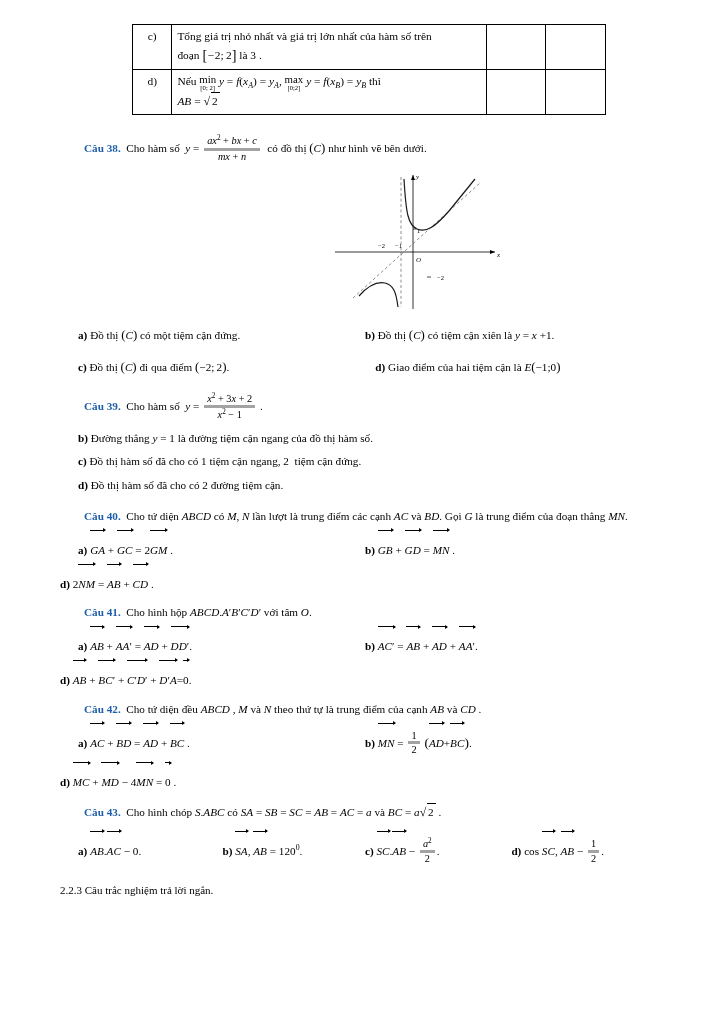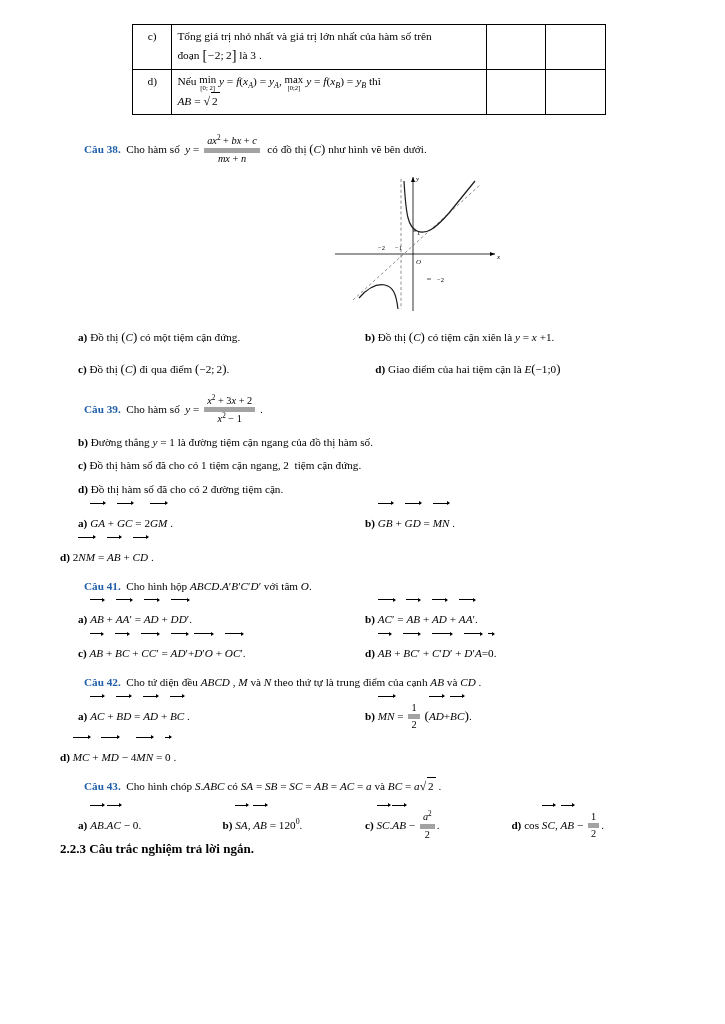--- a/index.html
+++ b/index.html
@@ -82,21 +82,21 @@
     display: inline-block;
     vertical-align: middle;
     text-align: center;
     font-size: 0.92em;
     line-height: 1.15;
     margin: 0 2px;
     position: relative;
     top: -1px;
   }
   .frac .num { display: block; padding: 0 3px; }
-  .frac .den { display: block; border-top: 5px solid #a3a3a3; padding: 0 3px; }
+  .frac .den { display: block; border-top: 3px solid #a3a3a3; padding: 0 3px; }
   .sup { font-size: 0.7em; vertical-align: super; }
   .sub { font-size: 0.7em; vertical-align: sub; }
   .vec {
     display: inline-block;
     position: relative;
     padding-top: 10px;
   }
   .vec::before {
     content: "";
     position: absolute;
@@ -131,22 +131,23 @@
   
   .graph-wrap {
     margin-top: 4px;
     height: 152px;
     position: relative;
   }
   svg.graph { position: absolute; left: 265px; top: 0; }
 
   
   .footer {
-    font-weight: bold;
-    font-size: 13px;
+    margin-top: 18px;
+    font-weight: normal;
+    font-size: 11px;
   }
 </style>
 </head>
 <body>
 
 <div class="page">
   <div class="content">
 
     <table class="tbl">
       <tbody>
@@ -252,20 +253,26 @@
     </div>
     <div class="single">
       <b class="lbl">c)</b>
       Đồ thị hàm số đã cho có 1 tiệm cận ngang, 2&nbsp; tiệm cận đứng.
     </div>
     <div class="single">
       <b class="lbl">d)</b>
       Đồ thị hàm số đã cho có 2 đường tiệm cận.
     </div>
 
+    <div class="q" style="margin-top:14px;">
+      <span class="cau">Câu 40.</span>
+      <span>
+        &nbsp;Cho tứ diện <i>ABCD</i> có <i>M</i>, <i>N</i> lần lượt là trung điểm các cạnh <i>AC</i> và <i>BD</i>. Gọi <i>G</i> là trung điểm của đoạn thẳng <i>MN</i>.
+      </span>
+    </div>
     <div class="opt-row">
       <div class="opt-a">
         <b class="lbl">a)</b>
         <span class="vec"><i>GA</i></span> + <span class="vec"><i>GC</i></span> = 2<span class="vec"><i>GM</i></span> .
       </div>
       <div class="opt-b">
         <b class="lbl">b)</b>
         <span class="vec"><i>GB</i></span> + <span class="vec"><i>GD</i></span> = <span class="vec"><i>MN</i></span> .
       </div>
     </div>
@@ -286,24 +293,20 @@
       <div class="opt-a">
         <b class="lbl">a)</b>
         <span class="vec"><i>AB</i></span> + <span class="vec"><i>AA</i>′</span> = <span class="vec"><i>AD</i></span> + <span class="vec"><i>DD</i>′</span>.
       </div>
       <div class="opt-b">
         <b class="lbl">b)</b>
         <span class="vec"><i>AC</i>′</span> = <span class="vec"><i>AB</i></span> + <span class="vec"><i>AD</i></span> + <span class="vec"><i>AA</i>′</span>.
       </div>
     </div>
     <div class="opt-row">
-      <div class="opt-a">
-        <b class="lbl">c)</b>
-        <span class="vec"><i>AB</i></span> + <span class="vec"><i>BC</i></span> + <span class="vec"><i>CC</i>′</span> = <span class="vec"><i>AD</i>′</span>+<span class="vec"><i>D</i>′<i>O</i></span> + <span class="vec"><i>OC</i>′</span>.
-      </div>
       <div class="opt-b">
         <b class="lbl">d)</b>
         <span class="vec"><i>AB</i></span> + <span class="vec"><i>BC</i>′</span> + <span class="vec"><i>C</i>′<i>D</i>′</span> + <span class="vec"><i>D</i>′<i>A</i></span>=<span class="vec">0</span>.
       </div>
     </div>
 
     <div class="q" style="margin-top:12px;">
       <span class="cau">Câu 42.</span>
       <span>
         &nbsp;Cho tứ diện đều <i>ABCD</i> , <i>M</i> và <i>N</i> theo thứ tự là trung điểm của cạnh <i>AB</i> và <i>CD</i> .

